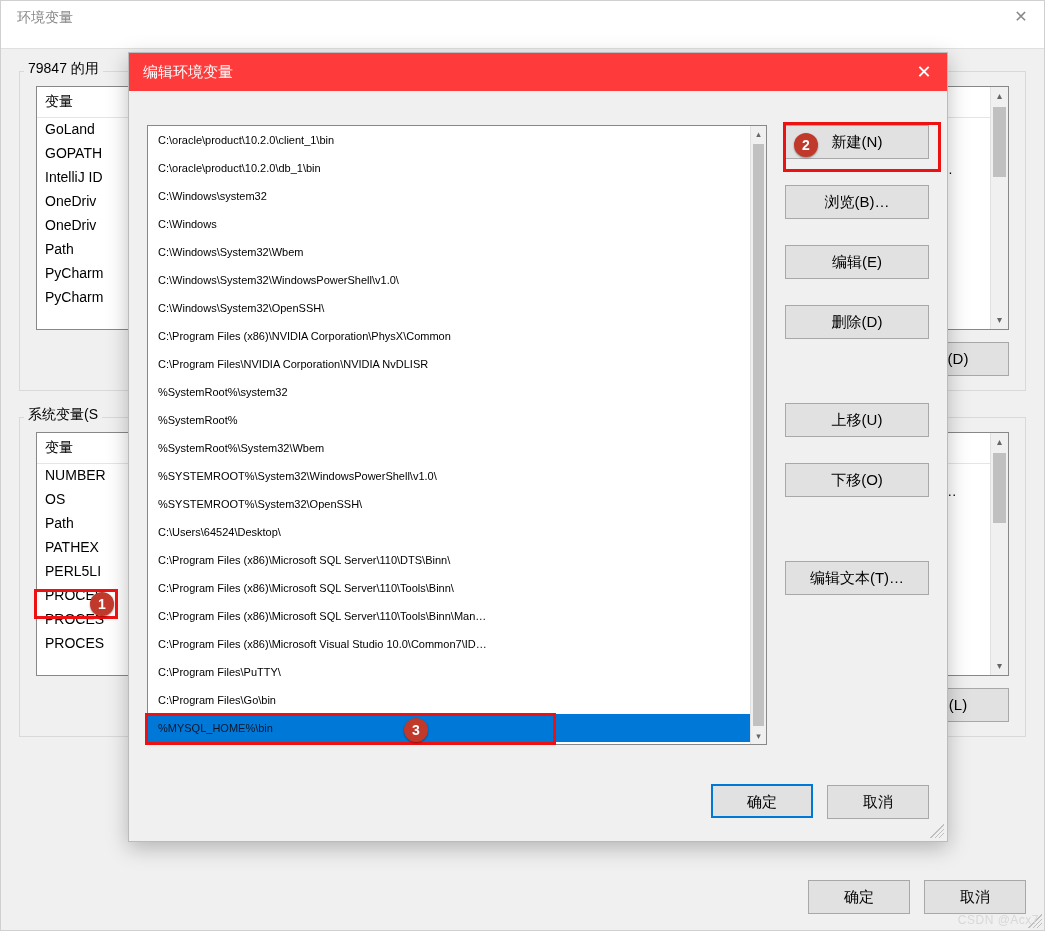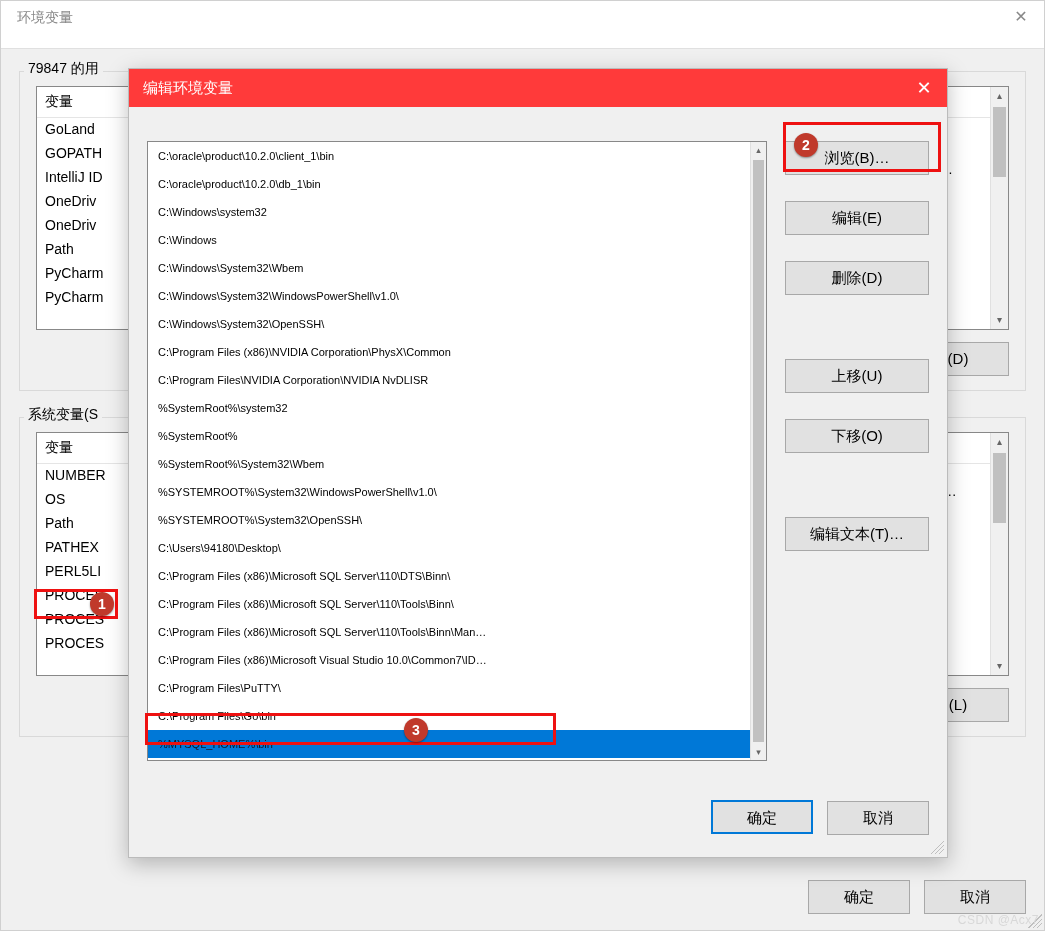--- a/index.html
+++ b/index.html
@@ -107,21 +107,20 @@
 
   
   .modal {
     position: absolute;
     left: 128px; top: 52px;
     width: 820px;
     height: 790px;
     background: #f0f0f0;
     border: 1px solid #bbb;
     box-shadow: 0 6px 20px rgba(0,0,0,.25);
-    margin-top: 16px;
   }
   .modal-titlebar {
     height: 38px;
     background: #ff3a3a;
     color: #fff;
     line-height: 38px;
     padding-left: 14px;
     font-size: 15px;
     position: relative;
   }
@@ -330,37 +329,38 @@
         <div class="row">C:\Windows\System32\Wbem</div>
         <div class="row">C:\Windows\System32\WindowsPowerShell\v1.0\</div>
         <div class="row">C:\Windows\System32\OpenSSH\</div>
         <div class="row">C:\Program Files (x86)\NVIDIA Corporation\PhysX\Common</div>
         <div class="row">C:\Program Files\NVIDIA Corporation\NVIDIA NvDLISR</div>
         <div class="row">%SystemRoot%\system32</div>
         <div class="row">%SystemRoot%</div>
         <div class="row">%SystemRoot%\System32\Wbem</div>
         <div class="row">%SYSTEMROOT%\System32\WindowsPowerShell\v1.0\</div>
         <div class="row">%SYSTEMROOT%\System32\OpenSSH\</div>
-        <div class="row">C:\Users\94180\Desktop\</div>
+        <div class="row">C:\Users\64524\Desktop\</div>
         <div class="row">C:\Program Files (x86)\Microsoft SQL Server\110\DTS\Binn\</div>
         <div class="row">C:\Program Files (x86)\Microsoft SQL Server\110\Tools\Binn\</div>
         <div class="row">C:\Program Files (x86)\Microsoft SQL Server\110\Tools\Binn\Man…</div>
         <div class="row">C:\Program Files (x86)\Microsoft Visual Studio 10.0\Common7\ID…</div>
         <div class="row">C:\Program Files\PuTTY\</div>
         <div class="row">C:\Program Files\Go\bin</div>
         <div class="row selected">%MYSQL_HOME%\bin</div>
       </div>
     <div class="ml-scroll">
       <div class="arrow">▴</div>
       <div class="thumb"></div>
       <div class="arrow" style="position:absolute;bottom:0;left:0;right:0;">▾</div>
     </div>
   </div>
 
   <div class="side-btns">
+    <span class="win-btn">新建(N)</span>
     <span class="win-btn">浏览(B)…</span>
     <span class="win-btn">编辑(E)</span>
     <span class="win-btn">删除(D)</span>
     <div class="side-gap"></div>
     <span class="win-btn">上移(U)</span>
     <span class="win-btn">下移(O)</span>
     <div class="side-gap"></div>
     <span class="win-btn">编辑文本(T)…</span>
   </div>
 

